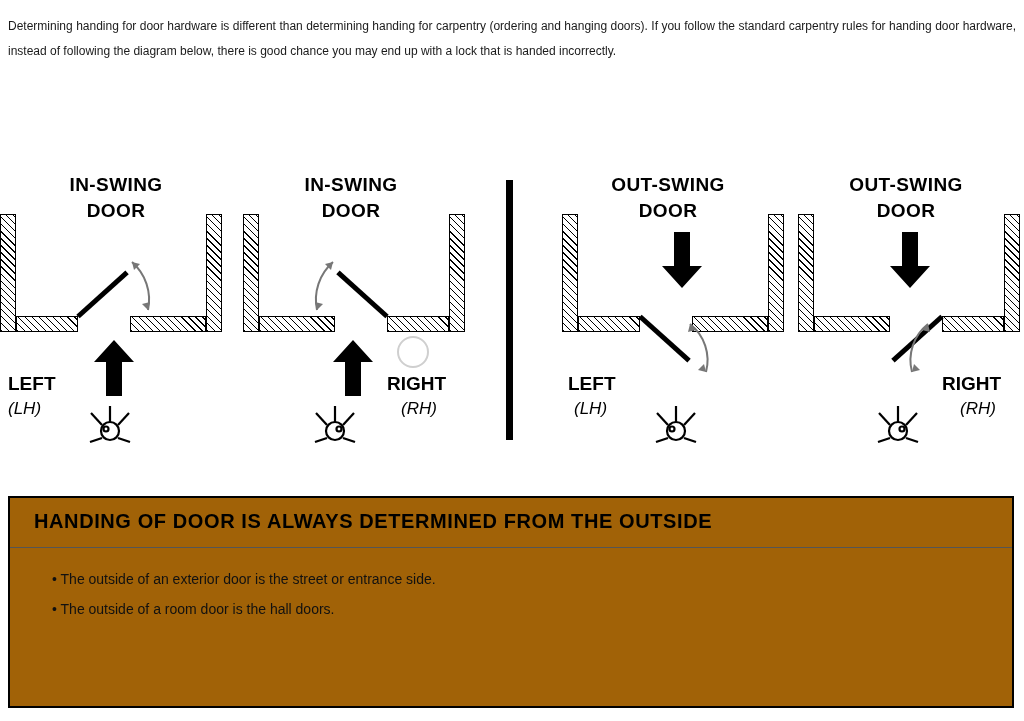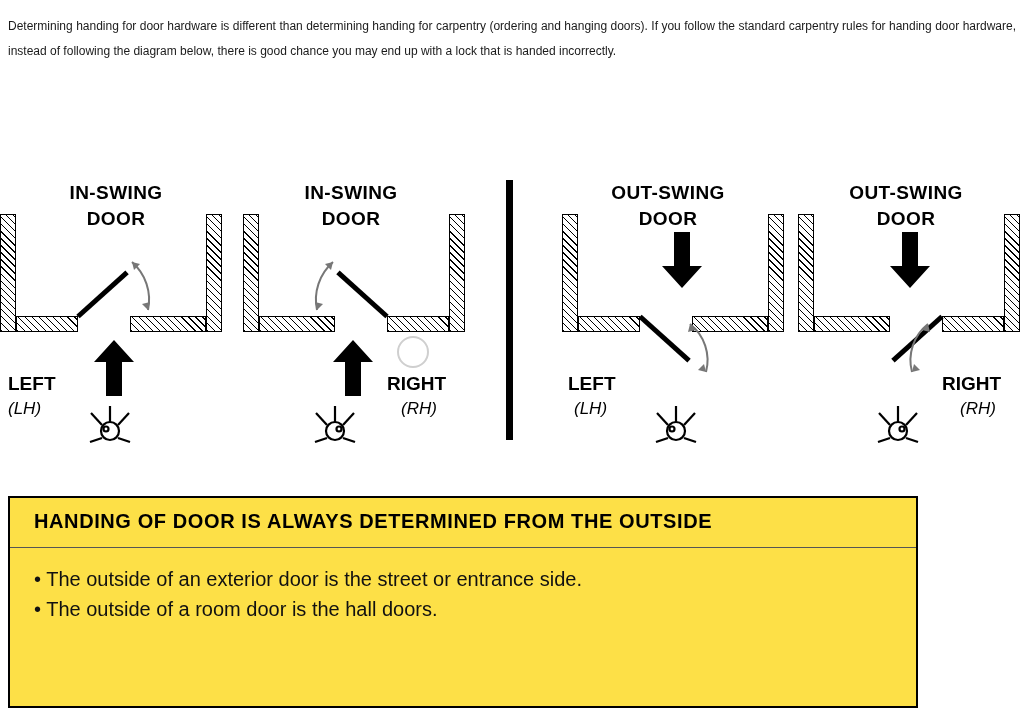--- a/index.html
+++ b/index.html
@@ -60,21 +60,20 @@
   .panel-title {
     position: absolute;
     top: 22px;
     left: 0;
     width: 232px;
     text-align: center;
     font-size: 19px;
     font-weight: bold;
     letter-spacing: 0.4px;
     line-height: 26px;
-    margin-top: 8px;
   }
 
   
   .frame {
     position: absolute;
     top: 64px;
     width: 222px;
     height: 118px;
   }
   .panel.p1 .frame { left: 0px; }
@@ -143,25 +142,25 @@
     position: absolute;
     width: 56px;
     height: 50px;
   }
 
   
   .notebox {
     position: absolute;
     left: 8px;
     top: 496px;
-    width: 910px;
+    width: 1006px;
     height: 212px;
     border: 2px solid #000;
     box-sizing: border-box;
-    background: #fde047;
+    background: #a16207;
   }
   .notebox-header {
     position: absolute;
     left: 0; top: 0;
     width: 100%;
     height: 50px;
     border-bottom: 1.5px solid #555;
     box-sizing: border-box;
   }
   .notebox-header span {
@@ -172,23 +171,24 @@
     font-weight: bold;
     letter-spacing: 0.6px;
   }
   .notelist {
     position: absolute;
     left: 24px;
     top: 66px;
     width: 960px;
   }
   .notelist div {
-    font-size: 20px;
+    font-size: 14px;
     line-height: 30px;
     color: #111;
+    margin-left: 18px;
   }
 </style>
 </head>
 <body>
 
 <p class="intro">Determining handing for door hardware is different than determining handing for carpentry (ordering and hanging doors). If you follow the standard carpentry rules for handing door hardware, instead of following the diagram below, there is good chance you may end up with a lock that is handed incorrectly.</p>
 
 <div class="diagram">
 
   <div class="divider"></div>

